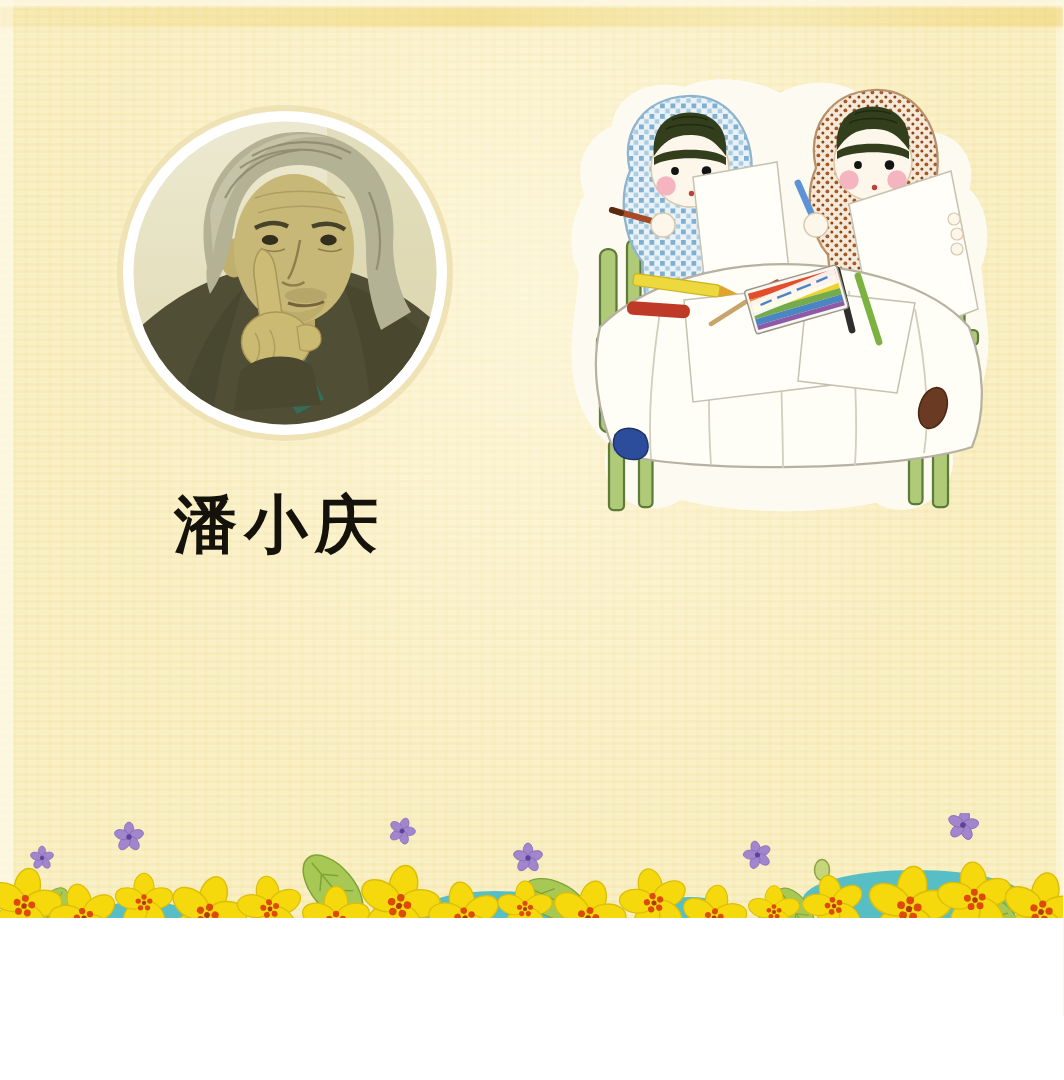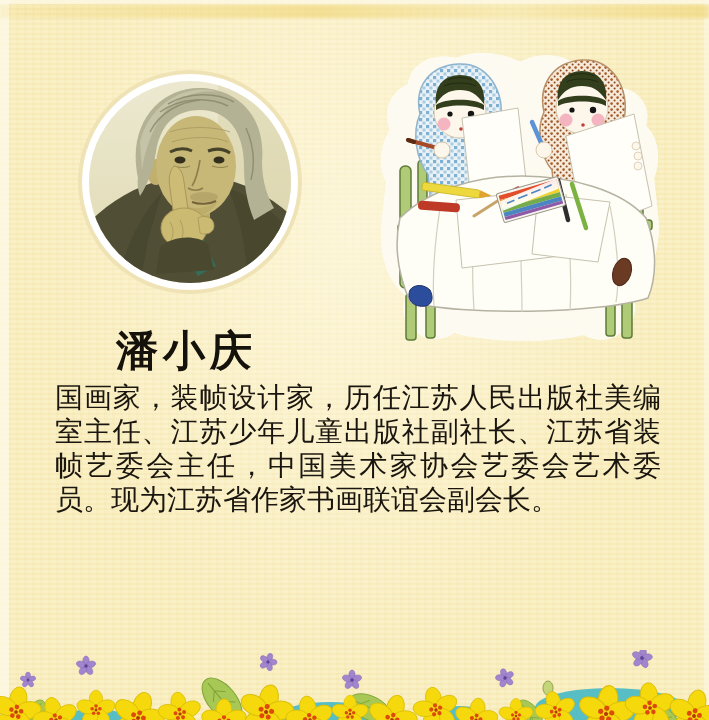--- a/index.html
+++ b/index.html
@@ -1,17 +1,17 @@
 <!DOCTYPE html>
 <html><head>
 <meta charset="utf-8">
 <style>
   html,body{margin:0;padding:0;background:#ffffff;}
   .page{
-    position:relative; width:709px; height:720px; overflow:hidden;
+    position:relative; width:709px; height:612px; overflow:hidden;
     background-color:#FAF0C6;
     background-image:
       radial-gradient(ellipse at 50% 32%, rgba(255,252,236,.55), rgba(255,252,236,0) 62%),
       repeating-linear-gradient(0deg, rgba(228,199,112,.12) 0 2px, rgba(0,0,0,0) 2px 5px),
       repeating-linear-gradient(90deg, rgba(240,224,158,.16) 0 3px, rgba(0,0,0,0) 3px 8px);
     font-family:"Liberation Serif","DejaVu Serif",serif;
   }
   .edge-left{position:absolute;left:0;top:0;width:9px;height:100%;background:#FDF8E4;opacity:.85;}
   .edge-right{position:absolute;right:0;top:0;width:5px;height:100%;background:#FCF6DE;opacity:.7;}
   .edge-top{position:absolute;left:0;top:0;width:100%;height:4px;background:#FDF8E4;opacity:.8;}
@@ -226,21 +226,20 @@
       </g>
 
       <path d="M40,242 C36,252 44,260 56,258 C62,256 64,250 60,242 C54,236 44,236 40,242 Z" fill="#2C4C9C" stroke="#1E3368" stroke-width="1"></path>
       <ellipse cx="252" cy="224" rx="9" ry="14" fill="#6A3A22" stroke="#4A2614" stroke-width="1" transform="rotate(18 252 224)"></ellipse>
     </svg>
   </div>
 
   <div class="title">潘小庆</div>
 
   <div class="bio">
-    <p>国画家，装帧设计家，历任江苏人民出版社美编室主任、江苏少年儿童出版社副社长、江苏省装帧艺委会主任，中国美术家协会艺委会艺术委员。现为江苏省作家书画联谊会副会长。</p>
   </div>
 
   <div class="flowers">
     <svg width="709" height="70" viewBox="0 0 709 70" preserveAspectRatio="none">
       <defs>
         <g id="yf">
           <g fill="#F5D90D" stroke="#DBBE08" stroke-width="0.8">
             <ellipse cx="0" cy="-11" rx="7.5" ry="11"></ellipse>
             <g transform="rotate(72)">
                 <ellipse cx="0" cy="-11" rx="7.5" ry="11"></ellipse>

